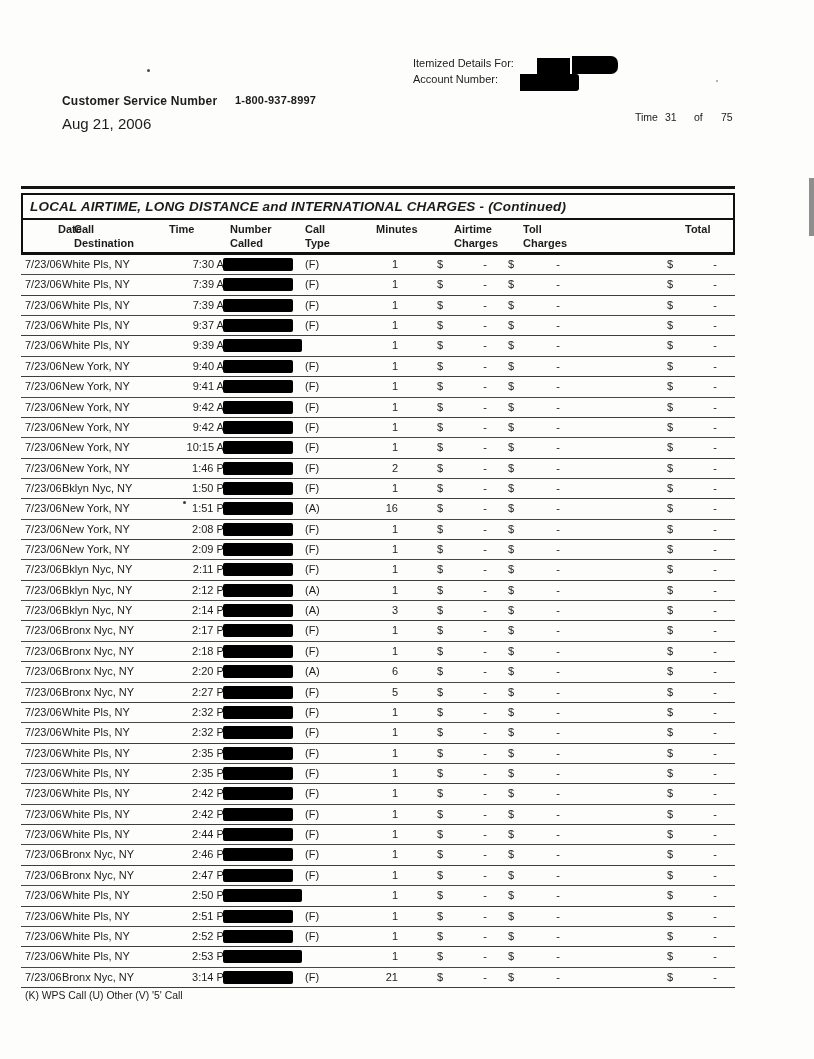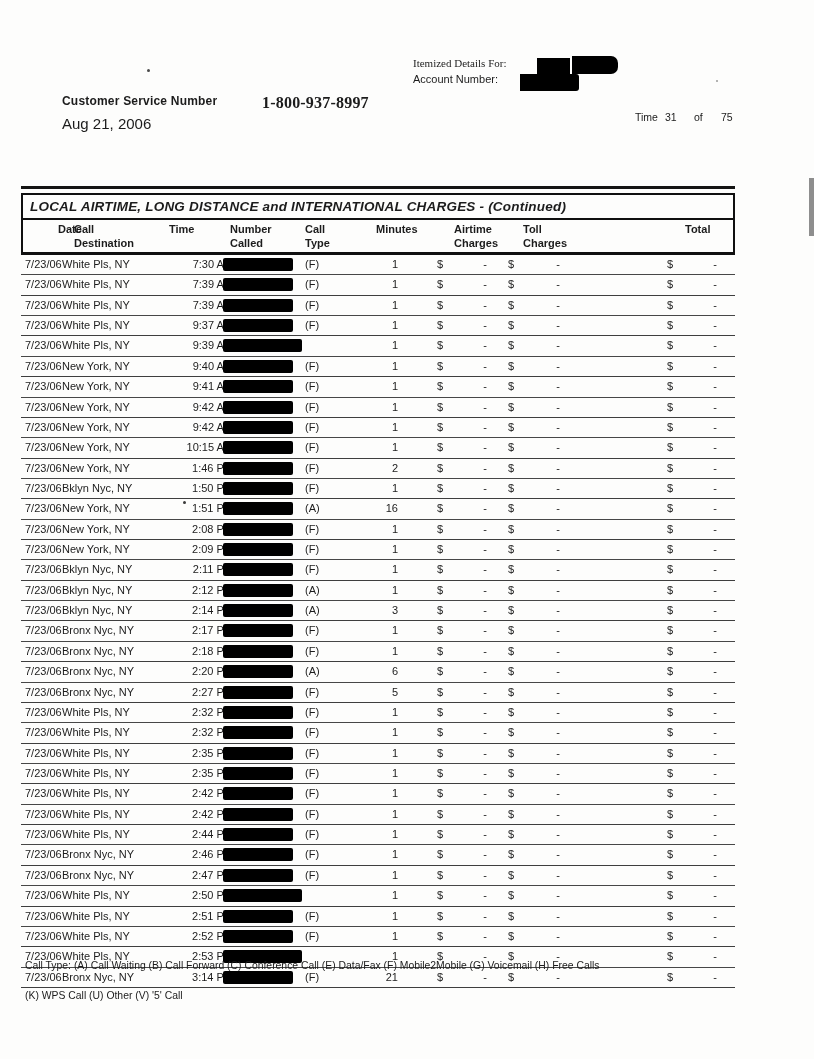--- a/index.html
+++ b/index.html
@@ -1,28 +1,28 @@
 <!DOCTYPE html>
 <html><head>
 <meta charset="utf-8">
 <style>
   html,body{margin:0;padding:0;background:#ffffff;}
   .page{position:relative;width:814px;height:1059px;background:#fdfdfc;overflow:hidden;
         font-family:"Liberation Sans",sans-serif;color:#1c1c1c;}
   .abs{position:absolute;white-space:nowrap;}
 
   
-  .lbl-itemized{left:413px;top:57px;font-size:11px;font-family:Liberation Serif, serif;}
+  .lbl-itemized{left:413px;top:57px;font-size:11px;}
   .lbl-account{left:413px;top:73px;font-size:11px;}
   .redact{position:absolute;background:#000;}
   .redact-a{left:537px;top:58px;width:33px;height:16px;}
   .redact-b{left:572px;top:56px;width:46px;height:18px;border-radius:0 7px 7px 0;}
   .redact-c{left:520px;top:74px;width:59px;height:17px;border-radius:0 3px 3px 0;}
   .lbl-csn{left:62px;top:94px;font-size:12px;font-weight:bold;letter-spacing:.2px;}
-  .lbl-phone{left:262px;top:94px;font-size:16px;font-weight:bold;letter-spacing:.2px;font-family:Liberation Serif, serif;}
+  .lbl-phone{left:235px;top:94px;font-size:11px;font-weight:bold;letter-spacing:.2px;}
   .lbl-date{left:62px;top:115px;font-size:15px;}
   .pg{top:111px;font-size:10.5px;}
   .pg-label{left:635px;} .pg-num{left:665px;} .pg-of{left:694px;} .pg-total{left:721px;}
 
   
   .tbl{position:absolute;left:21px;top:186px;width:714px;}
   .topline{height:3px;background:#141414;}
   .titlebox{margin-top:4px;border:2px solid #101010;height:23px;line-height:23px;
             padding-left:7px;font-size:13.5px;font-weight:bold;font-style:italic;
             letter-spacing:.2px;box-sizing:content-box;}
@@ -811,21 +811,20 @@
             <i class="amt">-</i>
           </span>
           <span class="c charge total">
             <i class="cur">$</i>
             <i class="amt">-</i>
           </span>
         </div>
       </div>
   </div>
 
-  <span class="abs fn fn1">Call Type: (A) Call Waiting (B) Call Forward (C) Conference Call (E) Data/Fax (F) Mobile2Mobile (G) Voicemail (H) Free Calls</span>
   <span class="abs fn fn2">(K) WPS Call (U) Other (V) '5' Call</span>
 
   <div class="edge-strip"></div>
   <div class="speck sp1"></div>
   <div class="speck sp2"></div>
   <div class="speck sp3"></div>
 
 </div>
 
 </body></html>

